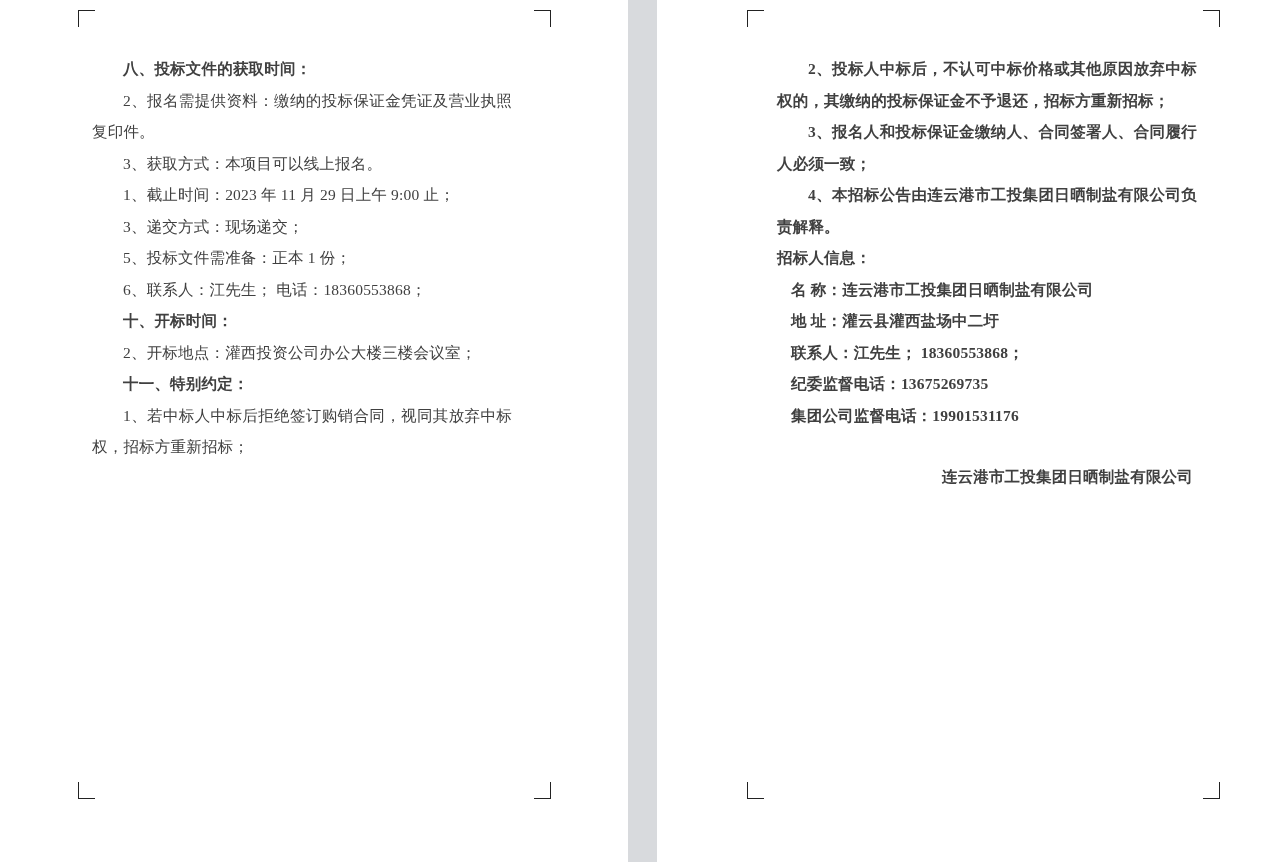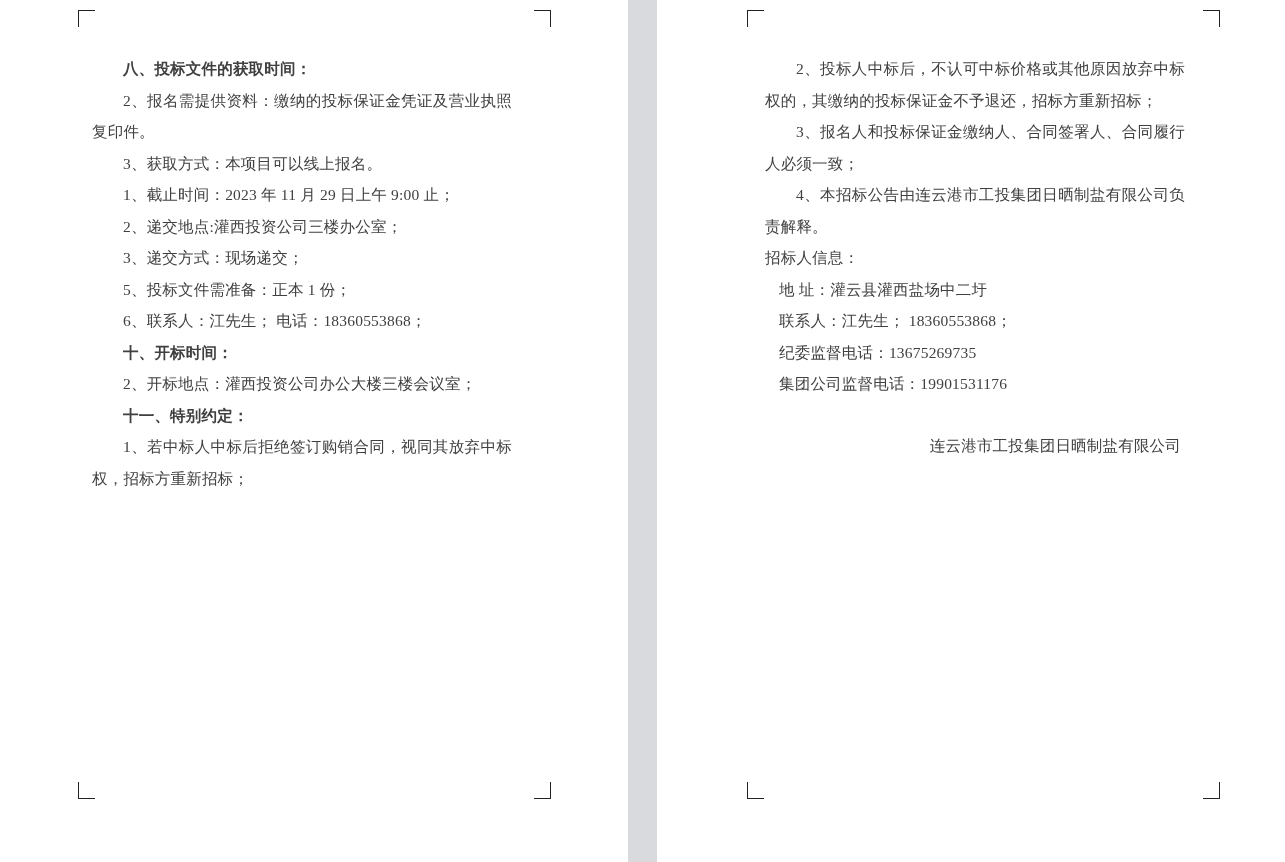--- a/index.html
+++ b/index.html
@@ -62,21 +62,21 @@
     position: absolute;
     top: 40px;
     width: 420px;
     color: #404040;
     font-size: 15.5px;
     line-height: 31.5px;
     letter-spacing: 0.2px;
     margin-top: 13px;
   }
   .page-left .content { left: 92px; }
-  .page-right .content { left: 108px; }
+  .page-right .content { left: 120px; font-weight: bold; }
 
   p {
     margin: 0;
     text-align: justify;
     text-justify: inter-ideograph;
   }
   .indent { text-indent: 2em; }
   .bold { font-weight: bold; }
 
   .signature {
@@ -96,21 +96,20 @@
     <div class="crop tl"></div>
     <div class="crop tr"></div>
     <div class="crop bl"></div>
     <div class="crop br"></div>
 
     <div class="content">
       <p class="indent bold">八、投标文件的获取时间：</p>
       <p class="indent">2、报名需提供资料：缴纳的投标保证金凭证及营业执照复印件。</p>
       <p class="indent">3、获取方式：本项目可以线上报名。</p>
       <p class="indent">1、截止时间：2023 年 11 月 29 日上午 9:00 止；</p>
-      <p class="indent">2、递交地点:灌西投资公司三楼办公室；</p>
       <p class="indent">3、递交方式：现场递交；</p>
       <p class="indent">5、投标文件需准备：正本 1 份；</p>
       <p class="indent">6、联系人：江先生；  电话：18360553868；</p>
       <p class="indent bold">十、开标时间：</p>
       <p class="indent">2、开标地点：灌西投资公司办公大楼三楼会议室；</p>
       <p class="indent bold">十一、特别约定：</p>
       <p class="indent">1、若中标人中标后拒绝签订购销合同，视同其放弃中标权，招标方重新招标；</p>
     </div>
   </div>
 
@@ -123,20 +122,23 @@
     <div class="crop br"></div>
 
     <div class="content">
       <p class="indent">2、投标人中标后，不认可中标价格或其他原因放弃中标权的，其缴纳的投标保证金不予退还，招标方重新招标；</p>
       <p class="indent">3、报名人和投标保证金缴纳人、合同签署人、合同履行人必须一致；</p>
       <p class="indent">4、本招标公告由连云港市工投集团日晒制盐有限公司负责解释。</p>
 
       <p>招标人信息：</p>
 
       <p class="info-line">
+        <span>名  称：</span><span>连云港市工投集团日晒制盐有限公司</span>
+      </p>
+      <p class="info-line">
         <span>地  址：</span><span>灌云县灌西盐场中二圩</span>
       </p>
       <p class="info-line">
         <span>联系人：</span><span>江先生； 18360553868；</span>
       </p>
       <p class="info-line">
         <span>纪委监督电话：</span><span>13675269735</span>
       </p>
       <p class="info-line">
         <span>集团公司监督电话：</span><span>19901531176</span>

